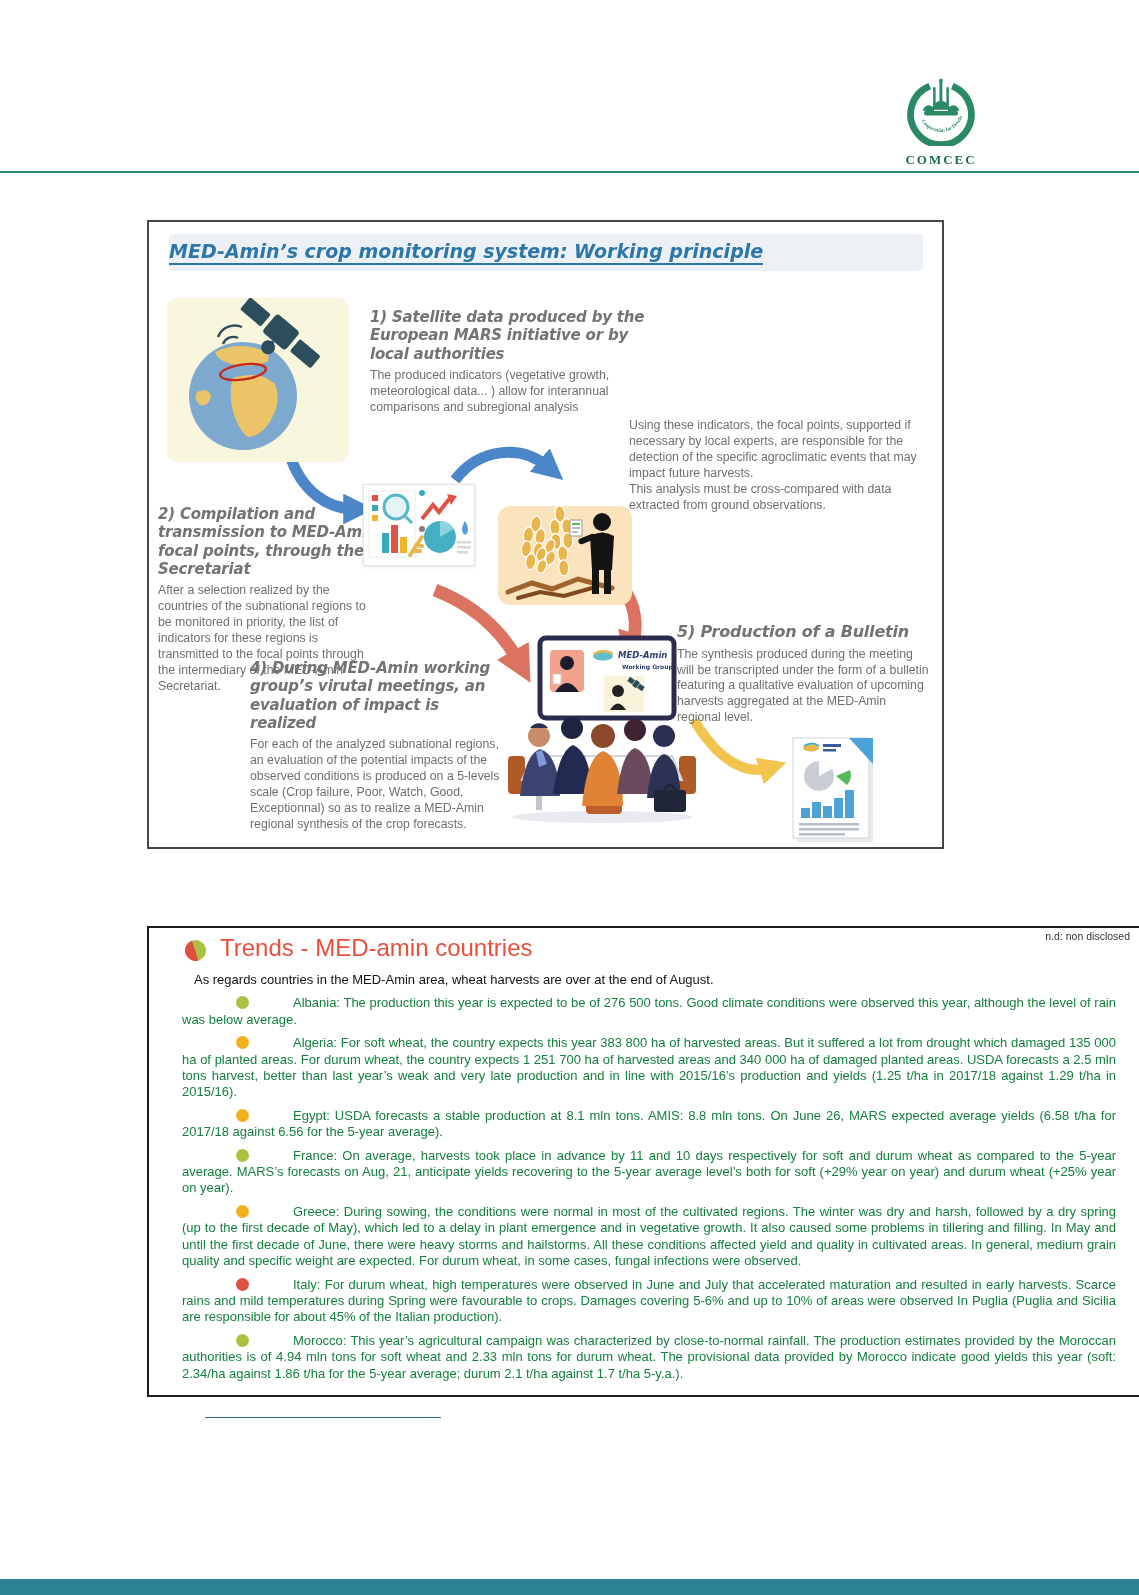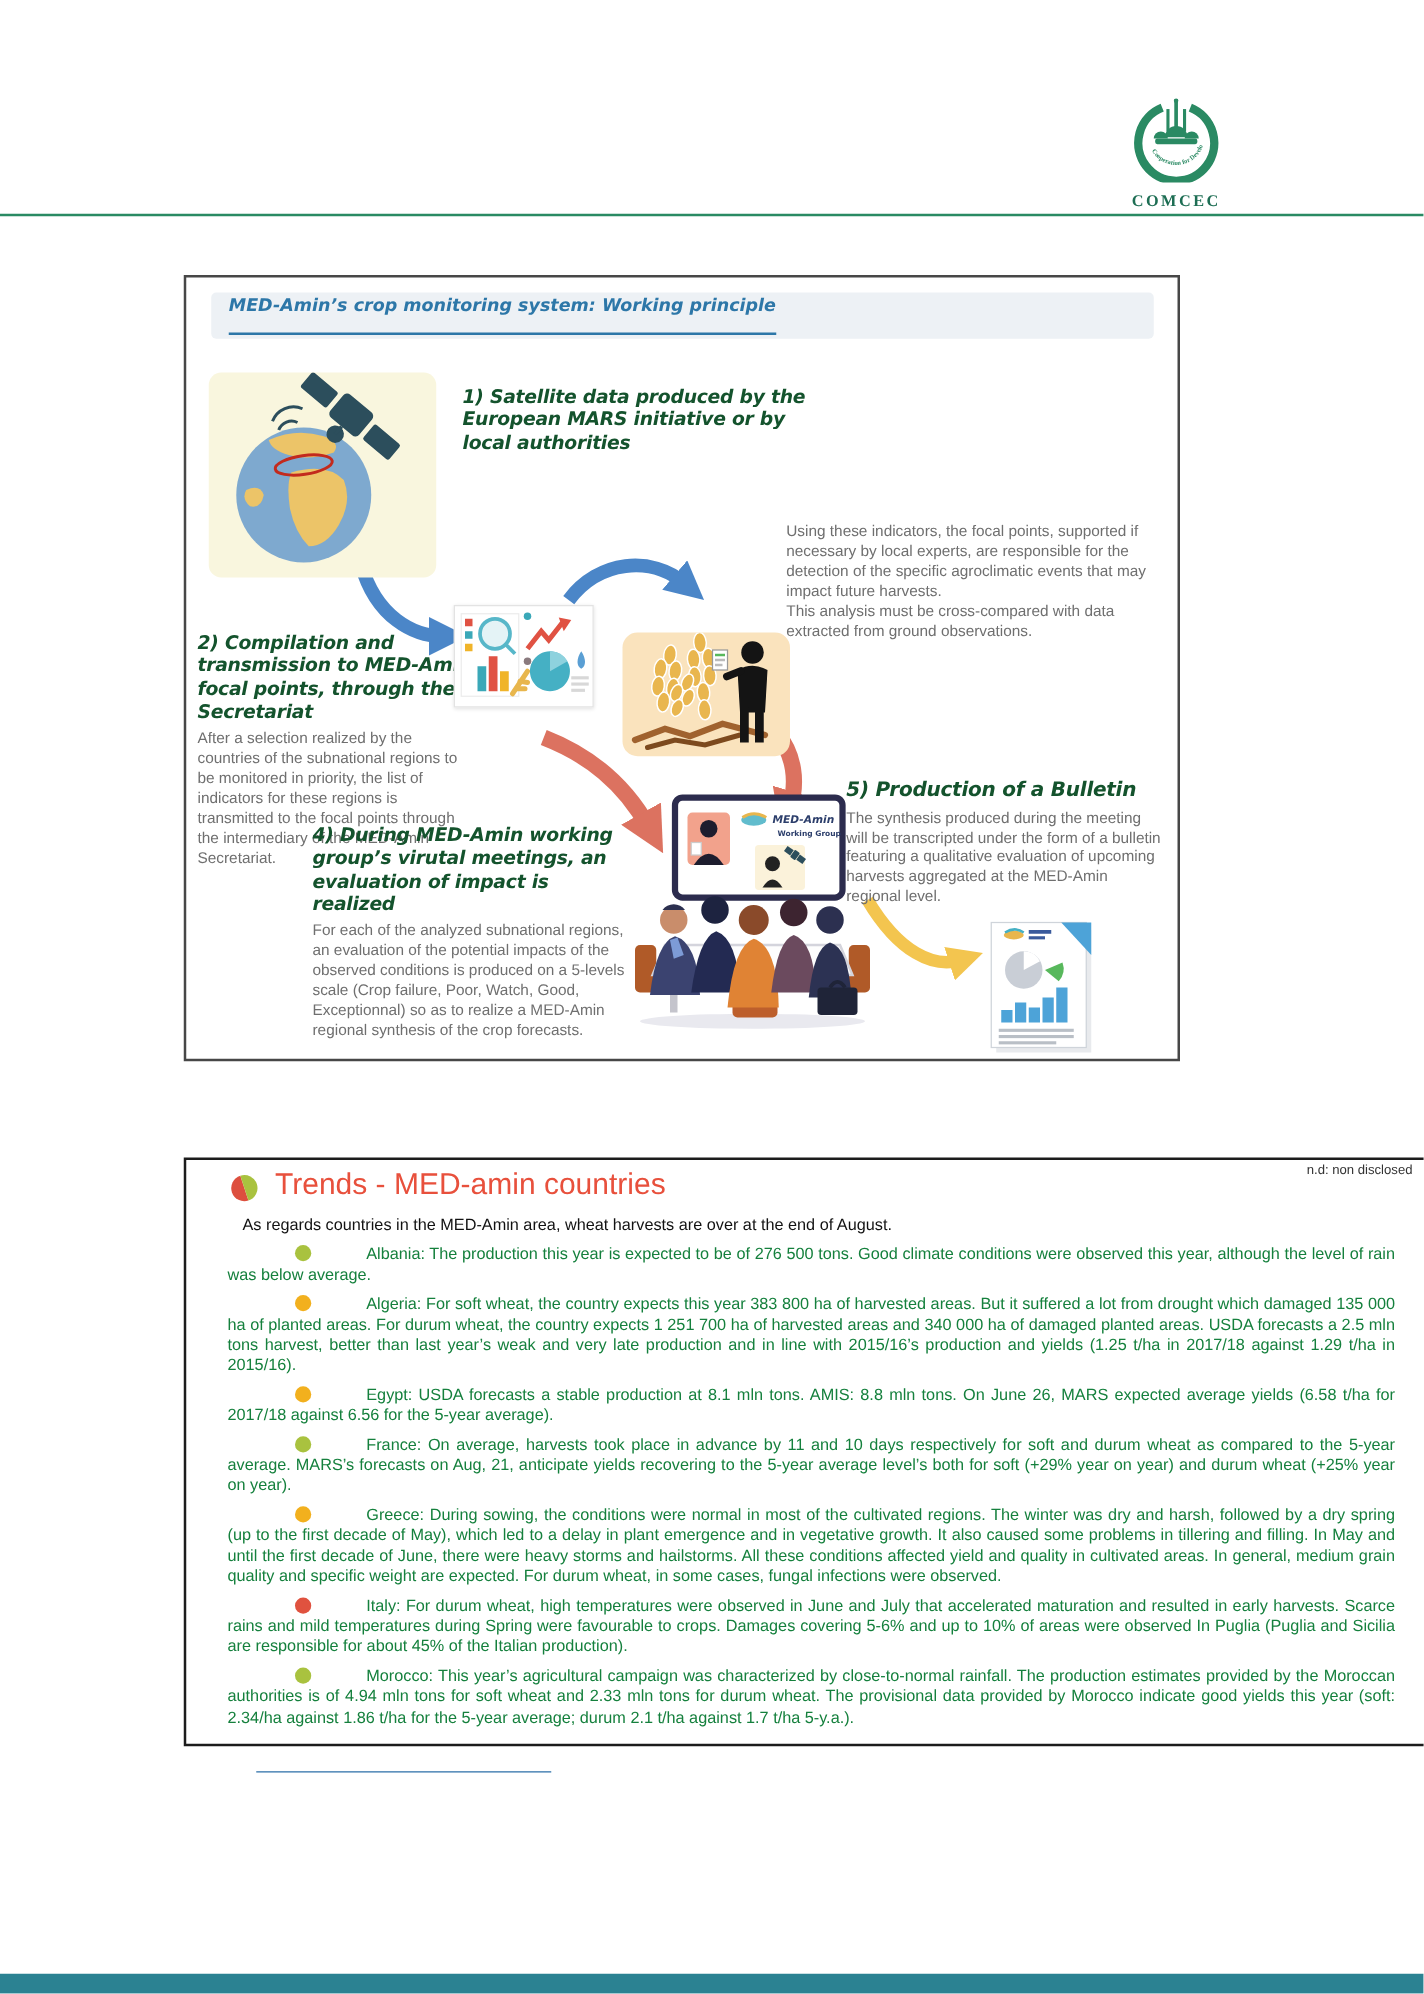--- a/index.html
+++ b/index.html
@@ -10,26 +10,26 @@
   .comcec-logo{position:absolute;left:897px;top:78px;width:88px;text-align:center;}
   .comcec-logo-text{display:block;margin-top:2px;font-family:"Liberation Serif",serif;
         font-weight:bold;font-size:13px;letter-spacing:2px;color:#1e6e54;}
   .header-line{position:absolute;left:0;top:171px;width:1139px;height:2px;background:#2a8a63;}
 
   
   .info-box{position:absolute;left:147px;top:220px;width:793px;height:625px;
         border:2px solid #474747;background:#fff;}
   .info-title-bar{position:absolute;left:20px;top:12px;width:754px;height:37px;
         background:#edf1f5;border-radius:4px;display:flex;align-items:center;}
-  .info-title{margin-left:14px;font-family:"DejaVu Sans",sans-serif;font-style:italic;
-        font-weight:bold;font-size:14px;color:#2d77a8;border-bottom:2.5px solid #2d77a8;
-        padding-bottom:13px;}
+  .info-title{font-family:"DejaVu Sans",sans-serif;font-style:italic;
+        font-weight:bold;font-size:19px;color:#2d77a8;border-bottom:2.5px solid #2d77a8;
+        padding-bottom:1px;}
   .step{position:absolute;}
   .step-heading{margin:0 0 5px 0;font-family:"DejaVu Sans",sans-serif;font-style:italic;
-        font-weight:bold;font-size:15px;line-height:1.22;color:#14532d;letter-spacing:-0.2px;}
+        font-weight:bold;font-size:15px;line-height:1.22;color:#737373;letter-spacing:-0.2px;}
   .step-body{margin:0;font-size:12.3px;line-height:1.3;color:#6f6f6f;white-space:pre-line;}
   .step1{left:221px;top:86px;width:292px;}
   .step2{left:9px;top:283px;width:220px;}
   .step3{left:480px;top:196px;width:312px;}
   .step4{left:101px;top:437px;width:250px;}
   .step5{left:528px;top:400px;width:252px;}
   .step5 .step-heading{font-size:16px;}
   .illus{position:absolute;}
   .illus-globe{left:18px;top:76px;width:182px;height:164px;background:#f9f6de;border-radius:10px;}
   .illus-dashboard{left:214px;top:262px;width:110px;height:80px;background:#fff;
@@ -124,20 +124,21 @@
           <circle cx="0" cy="20" r="7"></circle>
           <rect x="-1.5" y="12" width="3" height="8"></rect>
         </g>
         <path d="M56 46 a11 11 0 0 1 15 -6" fill="none" stroke="#2c4e5c" stroke-width="2.4"></path>
         <path d="M51 39 a18 18 0 0 1 24 -10" fill="none" stroke="#2c4e5c" stroke-width="2.4"></path>
       </svg>
     </div>
 
     <div class="step step1">
       <p class="step-heading">1) Satellite data produced by the European MARS initiative or by local authorities</p>
+      <p class="step-body">The produced indicators (vegetative growth, meteorological data... ) allow for interannual comparisons and subregional analysis</p>
     </div>
 
     <div class="step step3">
       <p class="step-body">Using these indicators, the focal points, supported if necessary by local experts, are responsible for the detection of the specific agroclimatic events that may impact future harvests.
 This analysis must be cross-compared with data extracted from ground observations.</p>
     </div>
 
     <div class="step step2">
       <p class="step-heading">2) Compilation and transmission to MED-Amin focal points, through the Secretariat</p>
       <p class="step-body">After a selection realized by the countries of the subnational regions to be monitored in priority, the list of indicators for these regions is transmitted to the focal points through the intermediary of the MED-Amin Secretariat.</p>

